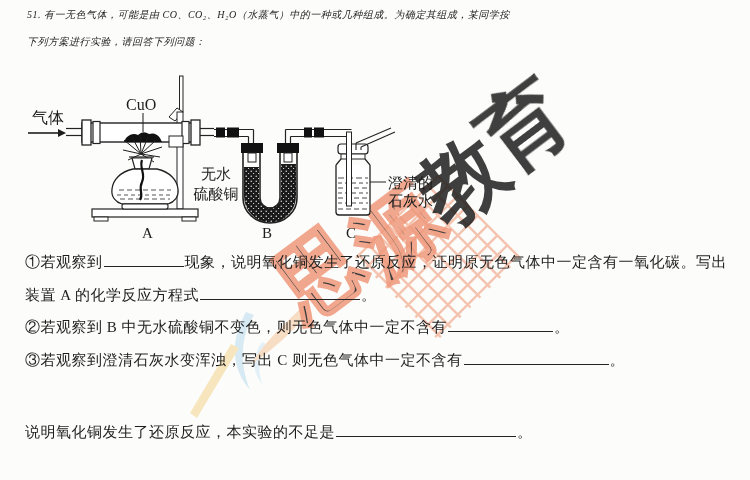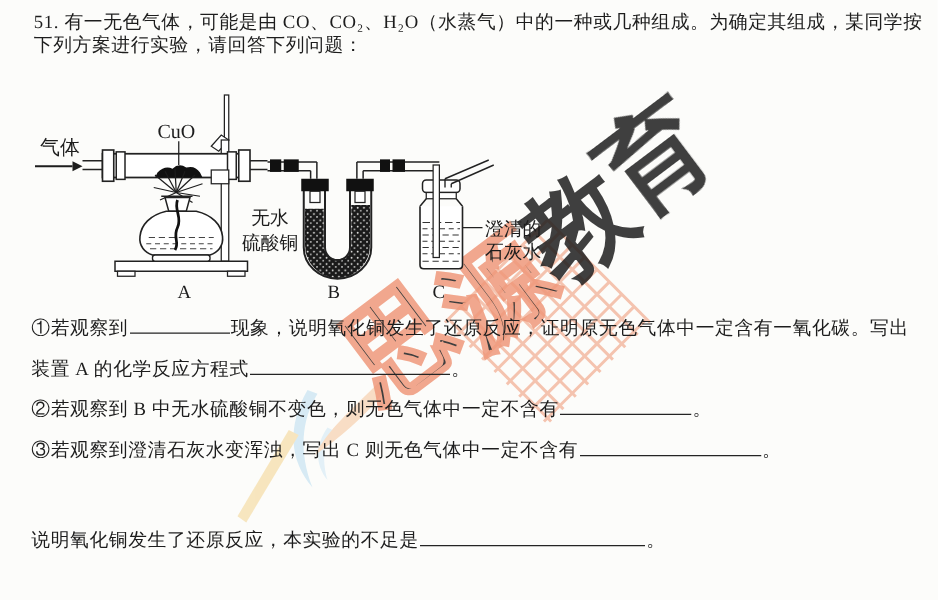--- a/index.html
+++ b/index.html
@@ -6,22 +6,22 @@
   .page{
     position:relative;
     width:750px;height:480px;
     background:#fcfcfa;
     font-family:"Liberation Serif","DejaVu Serif",serif;
     color:#1d1d1d;
     overflow:hidden;
   }
   .layer{position:absolute;left:0;top:0;}
   .watermark{z-index:0;pointer-events:none;}
-  .stem{position:absolute;left:27px;top:8px;font-size:15px;letter-spacing:.5px;white-space:nowrap;z-index:1;}
-  .stem .l2{}
+  .stem{position:absolute;left:27px;top:8px;font-size:10px;letter-spacing:.5px;white-space:nowrap;z-index:1;font-style:italic;}
+  .stem .l2{margin-top:13px;}
   .qline{position:absolute;left:25px;font-size:15px;letter-spacing:.5px;white-space:nowrap;z-index:1;text-align:right;}
   .blank{display:inline-block;border-bottom:1.4px solid #242424;height:13px;vertical-align:baseline;margin:0 1px;}
   .diagram{position:absolute;left:20px;top:70px;z-index:1;}
   svg text{font-family:"Liberation Serif","DejaVu Serif",serif;fill:#1d1d1d;}
 </style>
 </head>
 <body>
 
 <div class="page">
 

